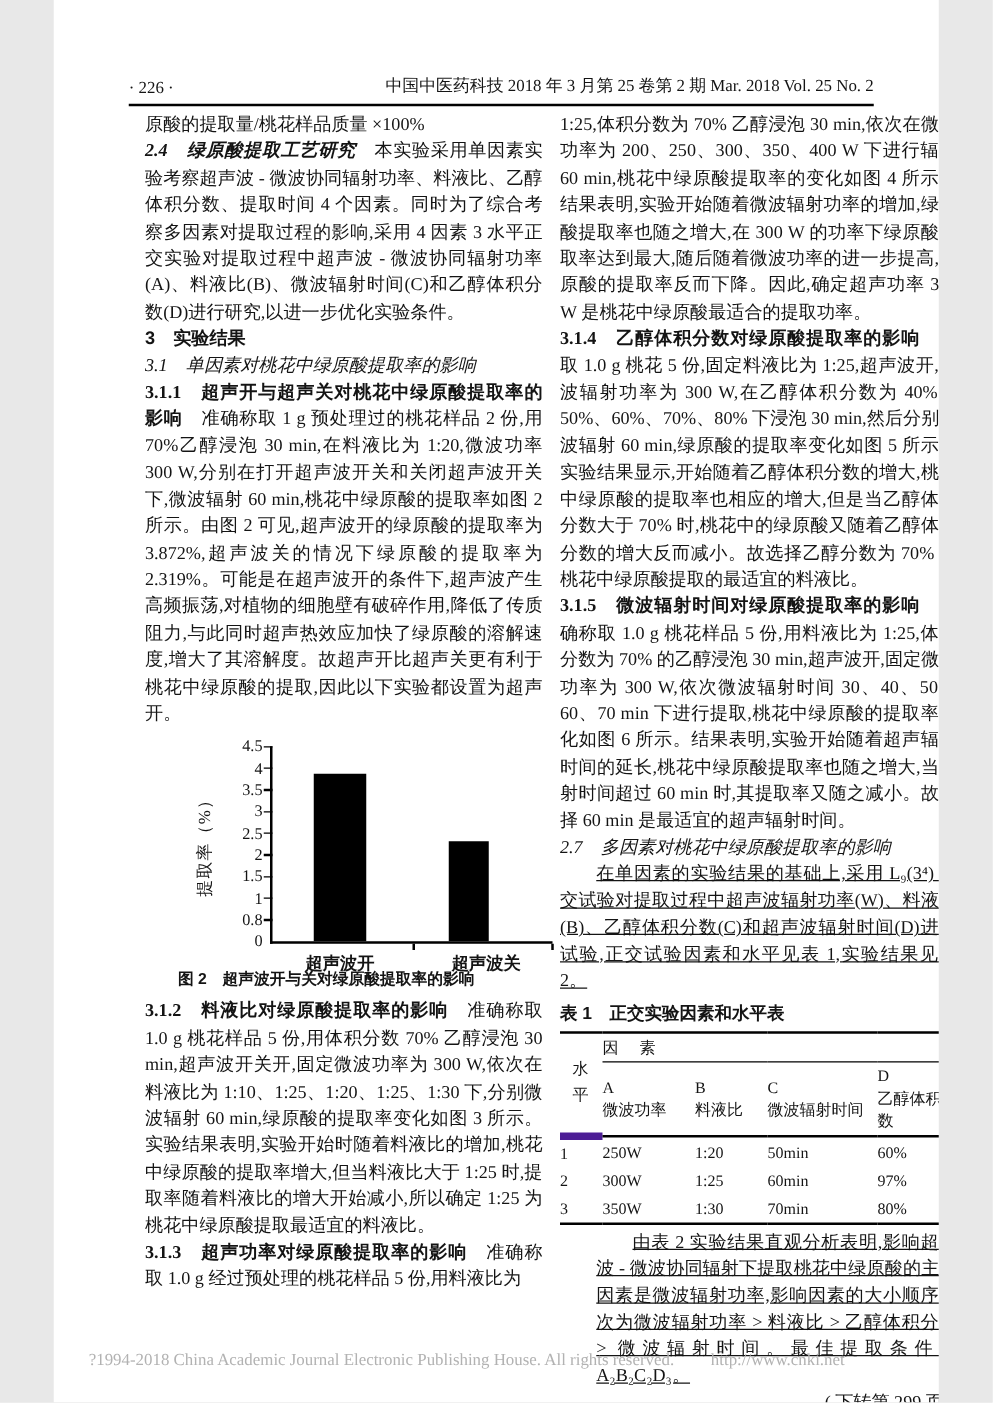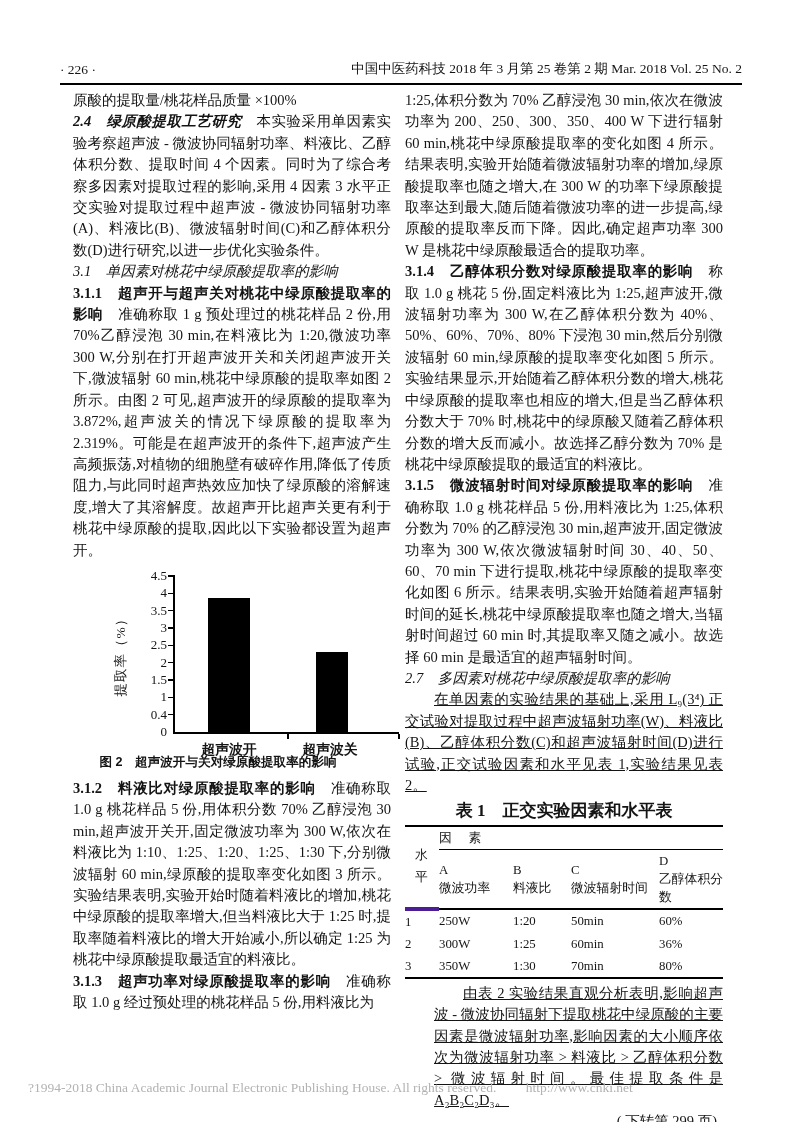--- a/index.html
+++ b/index.html
@@ -1,16 +1,16 @@
 <!DOCTYPE html>
 <html><head>
 <meta charset="utf-8">
 <style>
   html,body{margin:0;padding:0;background:#e8e8e8;}
-  .page{position:relative;width:794px;height:1122px;background:#ffffff;margin:0 auto;
+  .page{position:relative;width:708px;height:1122px;background:#ffffff;margin:0 auto;
         font-family:"Liberation Serif","DejaVu Serif",serif;color:#141414;overflow:hidden;}
   
   .header{position:absolute;left:60px;right:52px;top:50px;height:28px;
           border-bottom:2px solid #000;display:flex;justify-content:space-between;
           align-items:flex-end;padding-bottom:5px;font-size:13.5px;}
   
   .content{position:absolute;left:73px;top:90px;width:650px;display:flex;gap:14px;}
   .col{width:318px;font-size:14.5px;line-height:21.4px;text-align:justify;}
   .col p{margin:0;}
   .h1{font-family:"Liberation Sans","DejaVu Sans",sans-serif;font-weight:bold;margin:1px 0;}
@@ -25,26 +25,26 @@
   .ylabel{position:absolute;left:48px;top:86px;transform:translate(-50%,-50%) rotate(-90deg);
           white-space:nowrap;font-size:13.5px;letter-spacing:1px;}
   .ytick{position:absolute;left:-7px;width:7px;height:1.5px;background:#000;}
   .yticklabel{position:absolute;left:-48px;width:40px;text-align:right;font-size:13px;line-height:18px;}
   .xtick{position:absolute;bottom:-7px;width:1.5px;height:5px;background:#000;}
   .bar{position:absolute;}
   .xcatlabel{position:absolute;width:100px;text-align:center;font-size:13.8px;font-weight:600;}
   .fig-caption{position:absolute;top:184px;left:0;right:28px;text-align:center;
                font-family:"Liberation Sans","DejaVu Sans",sans-serif;font-weight:bold;font-size:12.6px;}
   
-  .tbl-caption{text-align:center;font-family:Liberation Serif, serif;
-               font-weight:bold;font-size:17px;margin:4px 0 3px 0;}
+  .tbl-caption{text-align:left;font-family:Liberation Sans, sans-serif;
+               font-weight:bold;font-size:14px;margin:4px 0 3px 0;}
   table.otable{width:100%;border-collapse:collapse;font-size:12.8px;
                border-top:2.5px solid #000;border-bottom:2.5px solid #000;}
   table.otable th,table.otable td{padding:2px 0;font-weight:normal;line-height:18px;}
-  .levelcell{border-bottom:4px solid #4c1d95;}
+  .levelcell{border-bottom:6px solid #4c1d95;}
   .levelcell .vtext{width:1.1em;margin:0 auto;word-break:break-all;line-height:1.7;}
   .factorcell{border-bottom:1.5px solid #000;letter-spacing:2px;padding:3px 0;}
   .subhead{border-bottom:2px solid #000;padding:2px 0 4px 0;}
   
   .footer{position:absolute;left:28px;top:1080px;font-size:13.5px;color:#b2b2b2;white-space:nowrap;font-family:Liberation Serif, serif;}
   .footer .url{margin-left:26px;}
 </style>
 </head>
 <body>
 
@@ -53,49 +53,50 @@
   <div class="header">
     <span>· 226 ·</span>
     <span>中国中医药科技 2018 年 3 月第 25 卷第 2 期 Mar. 2018 Vol. 25 No. 2</span>
   </div>
 
   <div class="content">
 
     <div class="col">
       <p>原酸的提取量/桃花样品质量 ×100%</p>
       <p><span class="h2 hsub">2.4　绿原酸提取工艺研究</span><span>　本实验采用单因素实验考察超声波 - 微波协同辐射功率、料液比、乙醇体积分数、提取时间 4 个因素。同时为了综合考察多因素对提取过程的影响,采用 4 因素 3 水平正交实验对提取过程中超声波 - 微波协同辐射功率(A)、料液比(B)、微波辐射时间(C)和乙醇体积分数(D)进行研究,以进一步优化实验条件。</span></p>
+      <p class="h1">3　实验结果</p>
       <p class="h2">3.1　单因素对桃花中绿原酸提取率的影响</p>
       <p><span class="hsub">3.1.1　超声开与超声关对桃花中绿原酸提取率的影响</span><span>　准确称取 1 g 预处理过的桃花样品 2 份,用 70%乙醇浸泡 30 min,在料液比为 1:20,微波功率 300 W,分别在打开超声波开关和关闭超声波开关下,微波辐射 60 min,桃花中绿原酸的提取率如图 2 所示。由图 2 可见,超声波开的绿原酸的提取率为 3.872%,超声波关的情况下绿原酸的提取率为 2.319%。可能是在超声波开的条件下,超声波产生高频振荡,对植物的细胞壁有破碎作用,降低了传质阻力,与此同时超声热效应加快了绿原酸的溶解速度,增大了其溶解度。故超声开比超声关更有利于桃花中绿原酸的提取,因此以下实验都设置为超声开。</span></p>
 
       <div class="figure">
         <div class="ylabel">提取率（%）</div>
         <div class="plot">
             <div class="yticklabel" style="top: 147px;">0</div>
             <div class="ytick" style="top: 137.917px;"></div>
-            <div class="yticklabel" style="top: 129.667px;">0.4</div>
+            <div class="yticklabel" style="top: 129.667px;">0.8</div>
             <div class="ytick" style="top: 120.583px;"></div>
             <div class="yticklabel" style="top: 112.333px;">1</div>
             <div class="ytick" style="top: 103.25px;"></div>
             <div class="yticklabel" style="top: 95px;">1.5</div>
             <div class="ytick" style="top: 85.9167px;"></div>
             <div class="yticklabel" style="top: 77.6667px;">2</div>
             <div class="ytick" style="top: 68.5833px;"></div>
             <div class="yticklabel" style="top: 60.3333px;">2.5</div>
             <div class="ytick" style="top: 51.25px;"></div>
             <div class="yticklabel" style="top: 43px;">3</div>
             <div class="ytick" style="top: 33.9167px;"></div>
             <div class="yticklabel" style="top: 25.6667px;">3.5</div>
             <div class="ytick" style="top: 16.5833px;"></div>
             <div class="yticklabel" style="top: 8.33333px;">4</div>
             <div class="ytick" style="top: -0.75px;"></div>
             <div class="yticklabel" style="top: -9px;">4.5</div>
             <div class="bar" style="left: 33px; width: 42px; top: 21.7707px; height: 134.229px; background: rgb(0, 0, 0);"></div>
             <div class="xcatlabel" style="left: 4px; top: 163px;">超声波开</div>
             <div class="bar" style="left: 141px; width: 32px; top: 75.608px; height: 80.392px; background: rgb(0, 0, 0);"></div>
-            <div class="xcatlabel" style="left: 105px; top: 163px;">超声波关</div>
+            <div class="xcatlabel" style="left: 121px; top: 163px;">超声波关</div>
             <div class="xtick" style="left: 112px;"></div>
             <div class="xtick" style="left: 223px;"></div>
           </div>
         <div class="fig-caption">图 2　超声波开与关对绿原酸提取率的影响</div>
       </div>
 
       <p><span class="hsub">3.1.2　料液比对绿原酸提取率的影响</span><span>　准确称取 1.0 g 桃花样品 5 份,用体积分数 70% 乙醇浸泡 30 min,超声波开关开,固定微波功率为 300 W,依次在料液比为 1:10、1:25、1:20、1:25、1:30 下,分别微波辐射 60 min,绿原酸的提取率变化如图 3 所示。实验结果表明,实验开始时随着料液比的增加,桃花中绿原酸的提取率增大,但当料液比大于 1:25 时,提取率随着料液比的增大开始减小,所以确定 1:25 为桃花中绿原酸提取最适宜的料液比。</span></p>
       <p><span class="hsub">3.1.3　超声功率对绿原酸提取率的影响</span><span>　准确称取 1.0 g 经过预处理的桃花样品 5 份,用料液比为</span></p>
     </div>
 
@@ -147,21 +148,21 @@
               <td>250W</td>
               <td>1:20</td>
               <td>50min</td>
               <td>60%</td>
             </tr>
             <tr>
               <td>2</td>
               <td>300W</td>
               <td>1:25</td>
               <td>60min</td>
-              <td>36%</td>
+              <td>97%</td>
             </tr>
             <tr>
               <td>3</td>
               <td>350W</td>
               <td>1:30</td>
               <td>70min</td>
               <td>80%</td>
             </tr>
           </tbody>
       </table>

